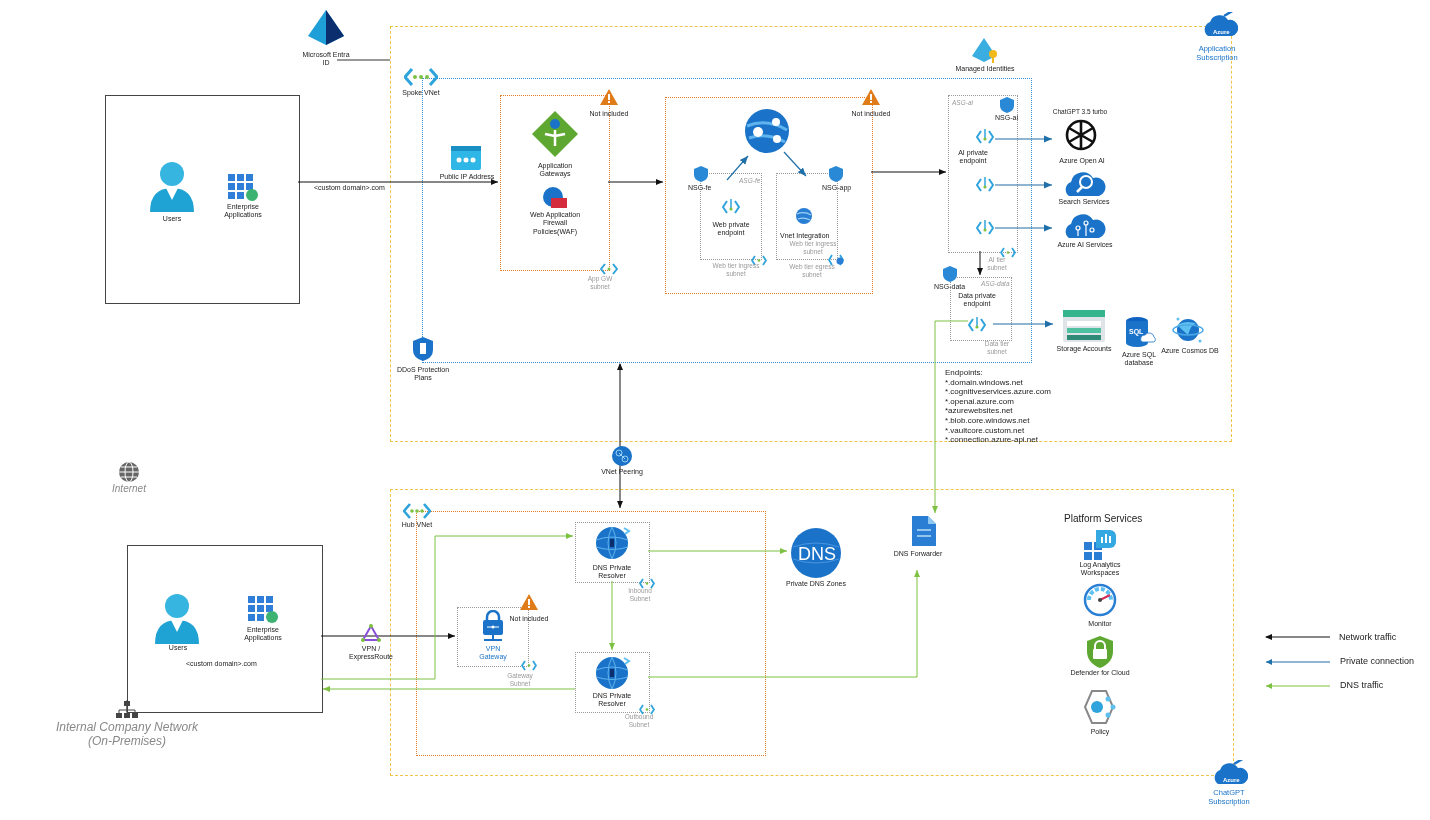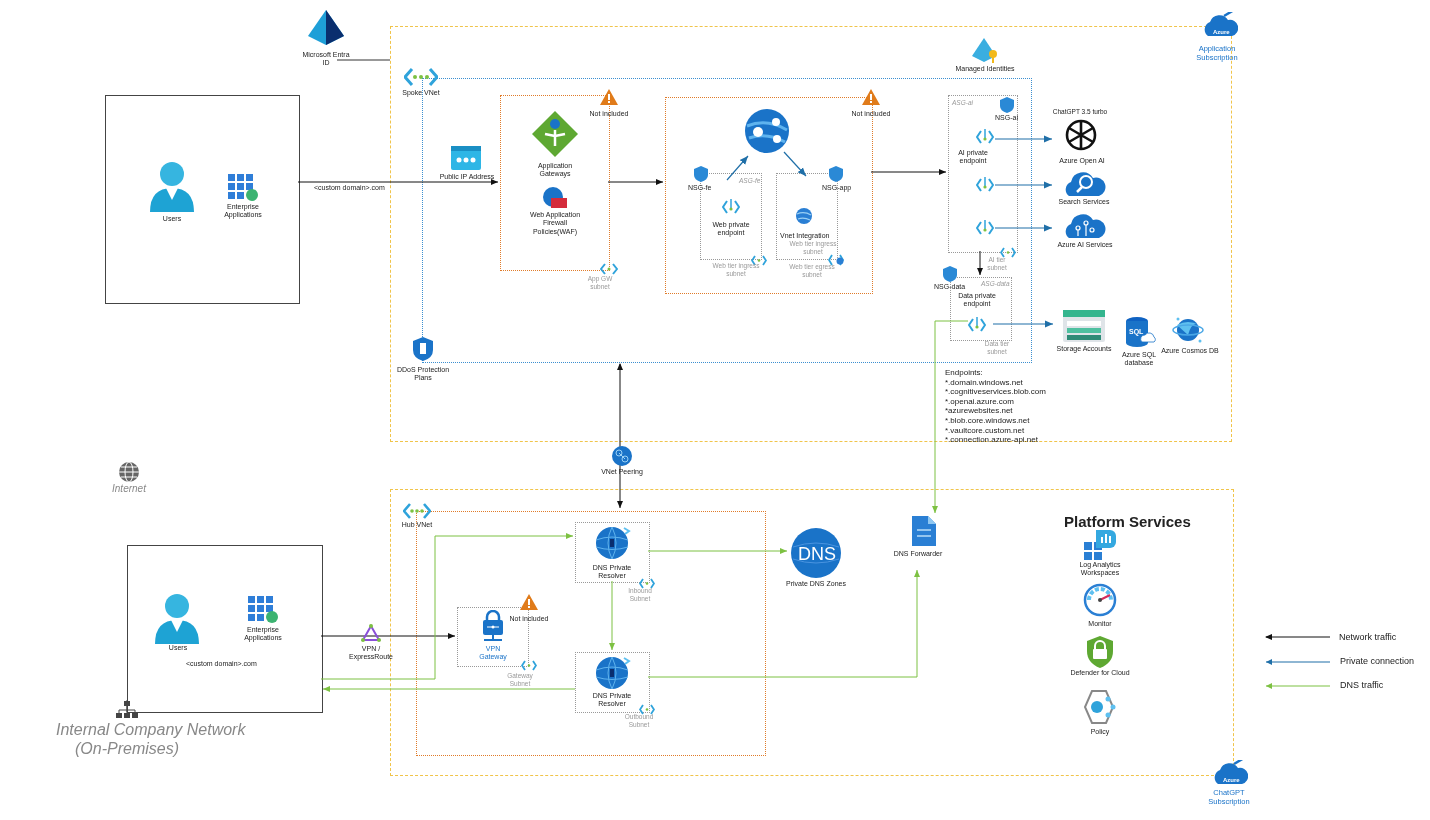--- a/index.html
+++ b/index.html
@@ -11,21 +11,21 @@
   .sub { position:absolute; font-size:6.5px; color:#999; text-align:center; line-height:1.25; }
   .box-solid { position:absolute; border:1px solid #444; background:#fff; }
   .box-yellow { position:absolute; border:1px dashed #f0c44a; }
   .box-orange { position:absolute; border:1px dotted #e07b2a; }
   .box-blue { position:absolute; border:1px dotted #3b8fd0; }
   .box-grey { position:absolute; border:1px dotted #999; }
   svg.lines { position:absolute; left:0; top:0; pointer-events:none; }
   .ico { position:absolute; }
   .endpoints { position:absolute; font-size:8px; line-height:9.6px; color:#222; white-space:nowrap; }
   .legend-text { position:absolute; font-size:9px; color:#222; white-space:nowrap; }
-  .platform-title { position:absolute; font-size:15px; color:#222; white-space:nowrap;font-weight:bold; }
+  .platform-title { position:absolute; font-size:10px; color:#222; white-space:nowrap; }
 </style>
 </head>
 <body>
 
 <div class="box-yellow" style="left:390px;top:26px;width:840px;height:414px;"></div>
 <div class="box-yellow" style="left:390px;top:489px;width:842px;height:285px;"></div>
 
 <div class="box-blue" style="left:422px;top:78px;width:608px;height:283px;"></div>
 <div class="box-orange" style="left:416px;top:511px;width:348px;height:243px;"></div>
 
@@ -470,21 +470,21 @@
       <ellipse cx="16" cy="15" rx="15" ry="5" fill="none" stroke="#4aa7e6" stroke-width="1.5"></ellipse>
       <circle cx="6" cy="4" r="1.5" fill="#5ec0f0"></circle>
       <circle cx="28" cy="26" r="1.5" fill="#5ec0f0"></circle>
     </svg>
 </div>
 <div class="lbl" style="left:1160px;top:347px;width:60px;">Azure Cosmos DB</div>
 
 <div class="endpoints" style="left:945px;top:368px;">
   <div>Endpoints:</div>
   <div>*.domain.windows.net</div>
-  <div>*.cognitiveservices.blob.com</div>
+  <div>*.cognitiveservices.azure.com</div>
   <div>*.openai.azure.com</div>
   <div>*azurewebsites.net</div>
   <div>*.blob.core.windows.net</div>
   <div>*.vaultcore.custom.net</div>
   <div>*.connection.azure-api.net</div>
 </div>
 
 <div class="ico" style="left:611px;top:445px;">
   <svg width="22" height="22">
       <circle cx="11" cy="11" r="10" fill="#1a73c8"></circle>
@@ -659,21 +659,21 @@
       <line x1="11" y1="6" x2="11" y2="10" stroke="#444"></line>
       <line x1="3" y1="10" x2="19" y2="10" stroke="#444"></line>
       <line x1="3" y1="10" x2="3" y2="13" stroke="#444"></line>
       <line x1="11" y1="10" x2="11" y2="13" stroke="#444"></line>
       <line x1="19" y1="10" x2="19" y2="13" stroke="#444"></line>
       <rect x="0" y="13" width="6" height="5" fill="#444"></rect>
       <rect x="8" y="13" width="6" height="5" fill="#444"></rect>
       <rect x="16" y="13" width="6" height="5" fill="#444"></rect>
     </svg>
 </div>
-<div class="lbl lbl-grey" style="left:56px;top:720px;width:142px;font-size:16px;color:#888;">
+<div class="lbl lbl-grey" style="left:56px;top:720px;width:142px;font-size:12px;color:#888;">
   <div>Internal Company Network</div>
   <div>(On-Premises)</div>
 </div>
 
 <div class="platform-title" style="left:1064px;top:513px;">Platform Services</div>
 <div class="ico" style="left:1082px;top:528px;">
   <svg width="34" height="32">
       <rect x="2" y="14" width="8" height="8" fill="#2a7fd4"></rect>
       <rect x="12" y="14" width="8" height="8" fill="#2a7fd4"></rect>
       <rect x="2" y="24" width="8" height="8" fill="#2a7fd4"></rect>

